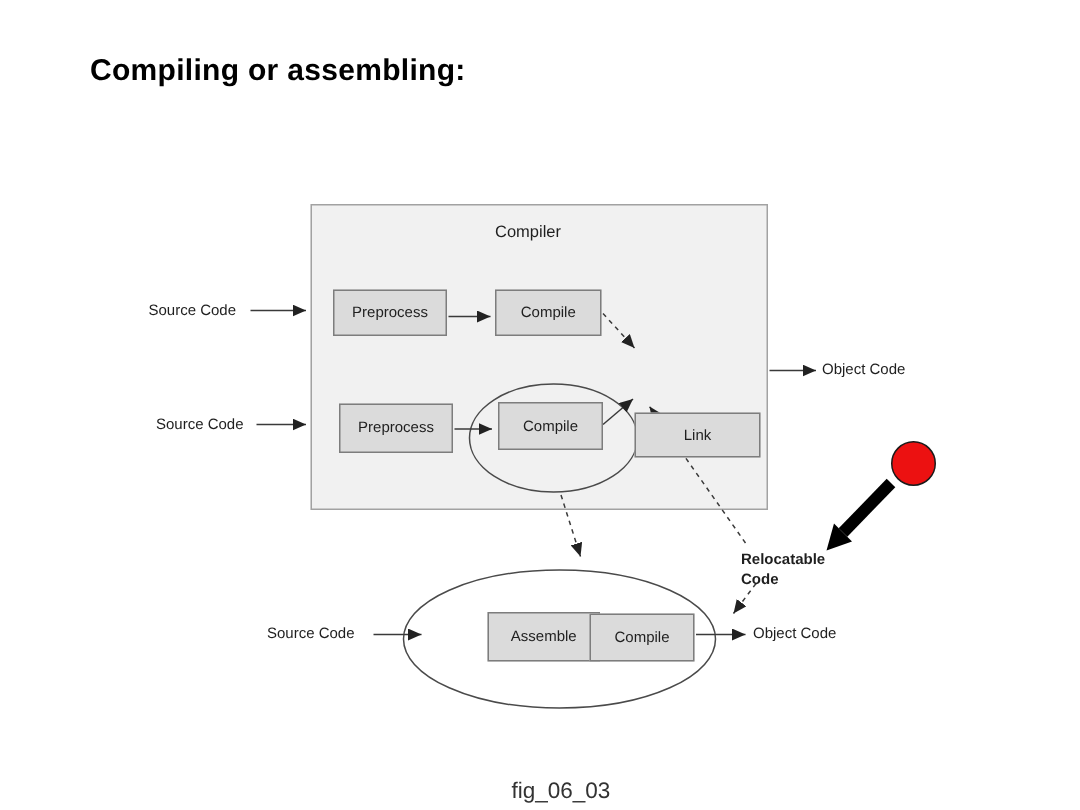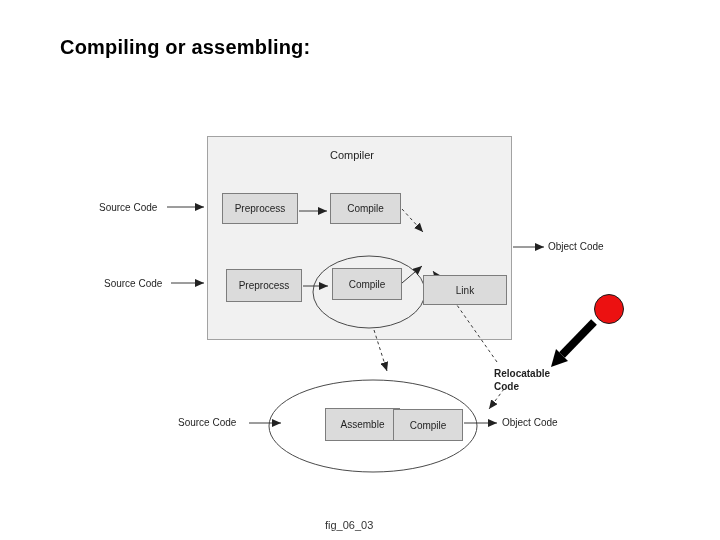--- a/index.html
+++ b/index.html
@@ -20,21 +20,21 @@
     position:absolute;display:flex;align-items:center;justify-content:center;
     background:#dbdbdb;border:1px solid #7d7d7d;box-sizing:border-box;
     font-size:10px;color:#1f1f1f;z-index:3;white-space:nowrap;text-align:center;
   }
   .lbl{
     position:absolute;font-size:10px;color:#1f1f1f;text-align:left;
     z-index:3;white-space:nowrap;line-height:13px;
   }
   .compiler-lbl{font-size:11px;}
   .fig-caption{
-    position:absolute;left:325px;top:519px;font-size:11px;color:#333333;z-index:3;
+    position:absolute;left:341px;top:519px;font-size:15px;color:#333333;z-index:3;
   }
   .node-pre1{left:222px;top:193px;width:76px;height:31px;}
   .node-comp1{left:330px;top:193px;width:71px;height:31px;}
   .node-link{left:423px;top:234px;width:84px;height:30px;margin-top:41px;}
   .node-pre2{left:226px;top:269px;width:76px;height:33px;}
   .node-comp2{left:332px;top:268px;width:70px;height:32px;}
   .node-asm{left:287px;top:408px;width:75px;height:33px;margin-left:38px;}
   .node-comp3{left:393px;top:409px;width:70px;height:32px;}
   .lbl-compiler{left:330px;top:149px;width:70px;}
   .lbl-src1{left:99px;top:201px;width:64px;}

